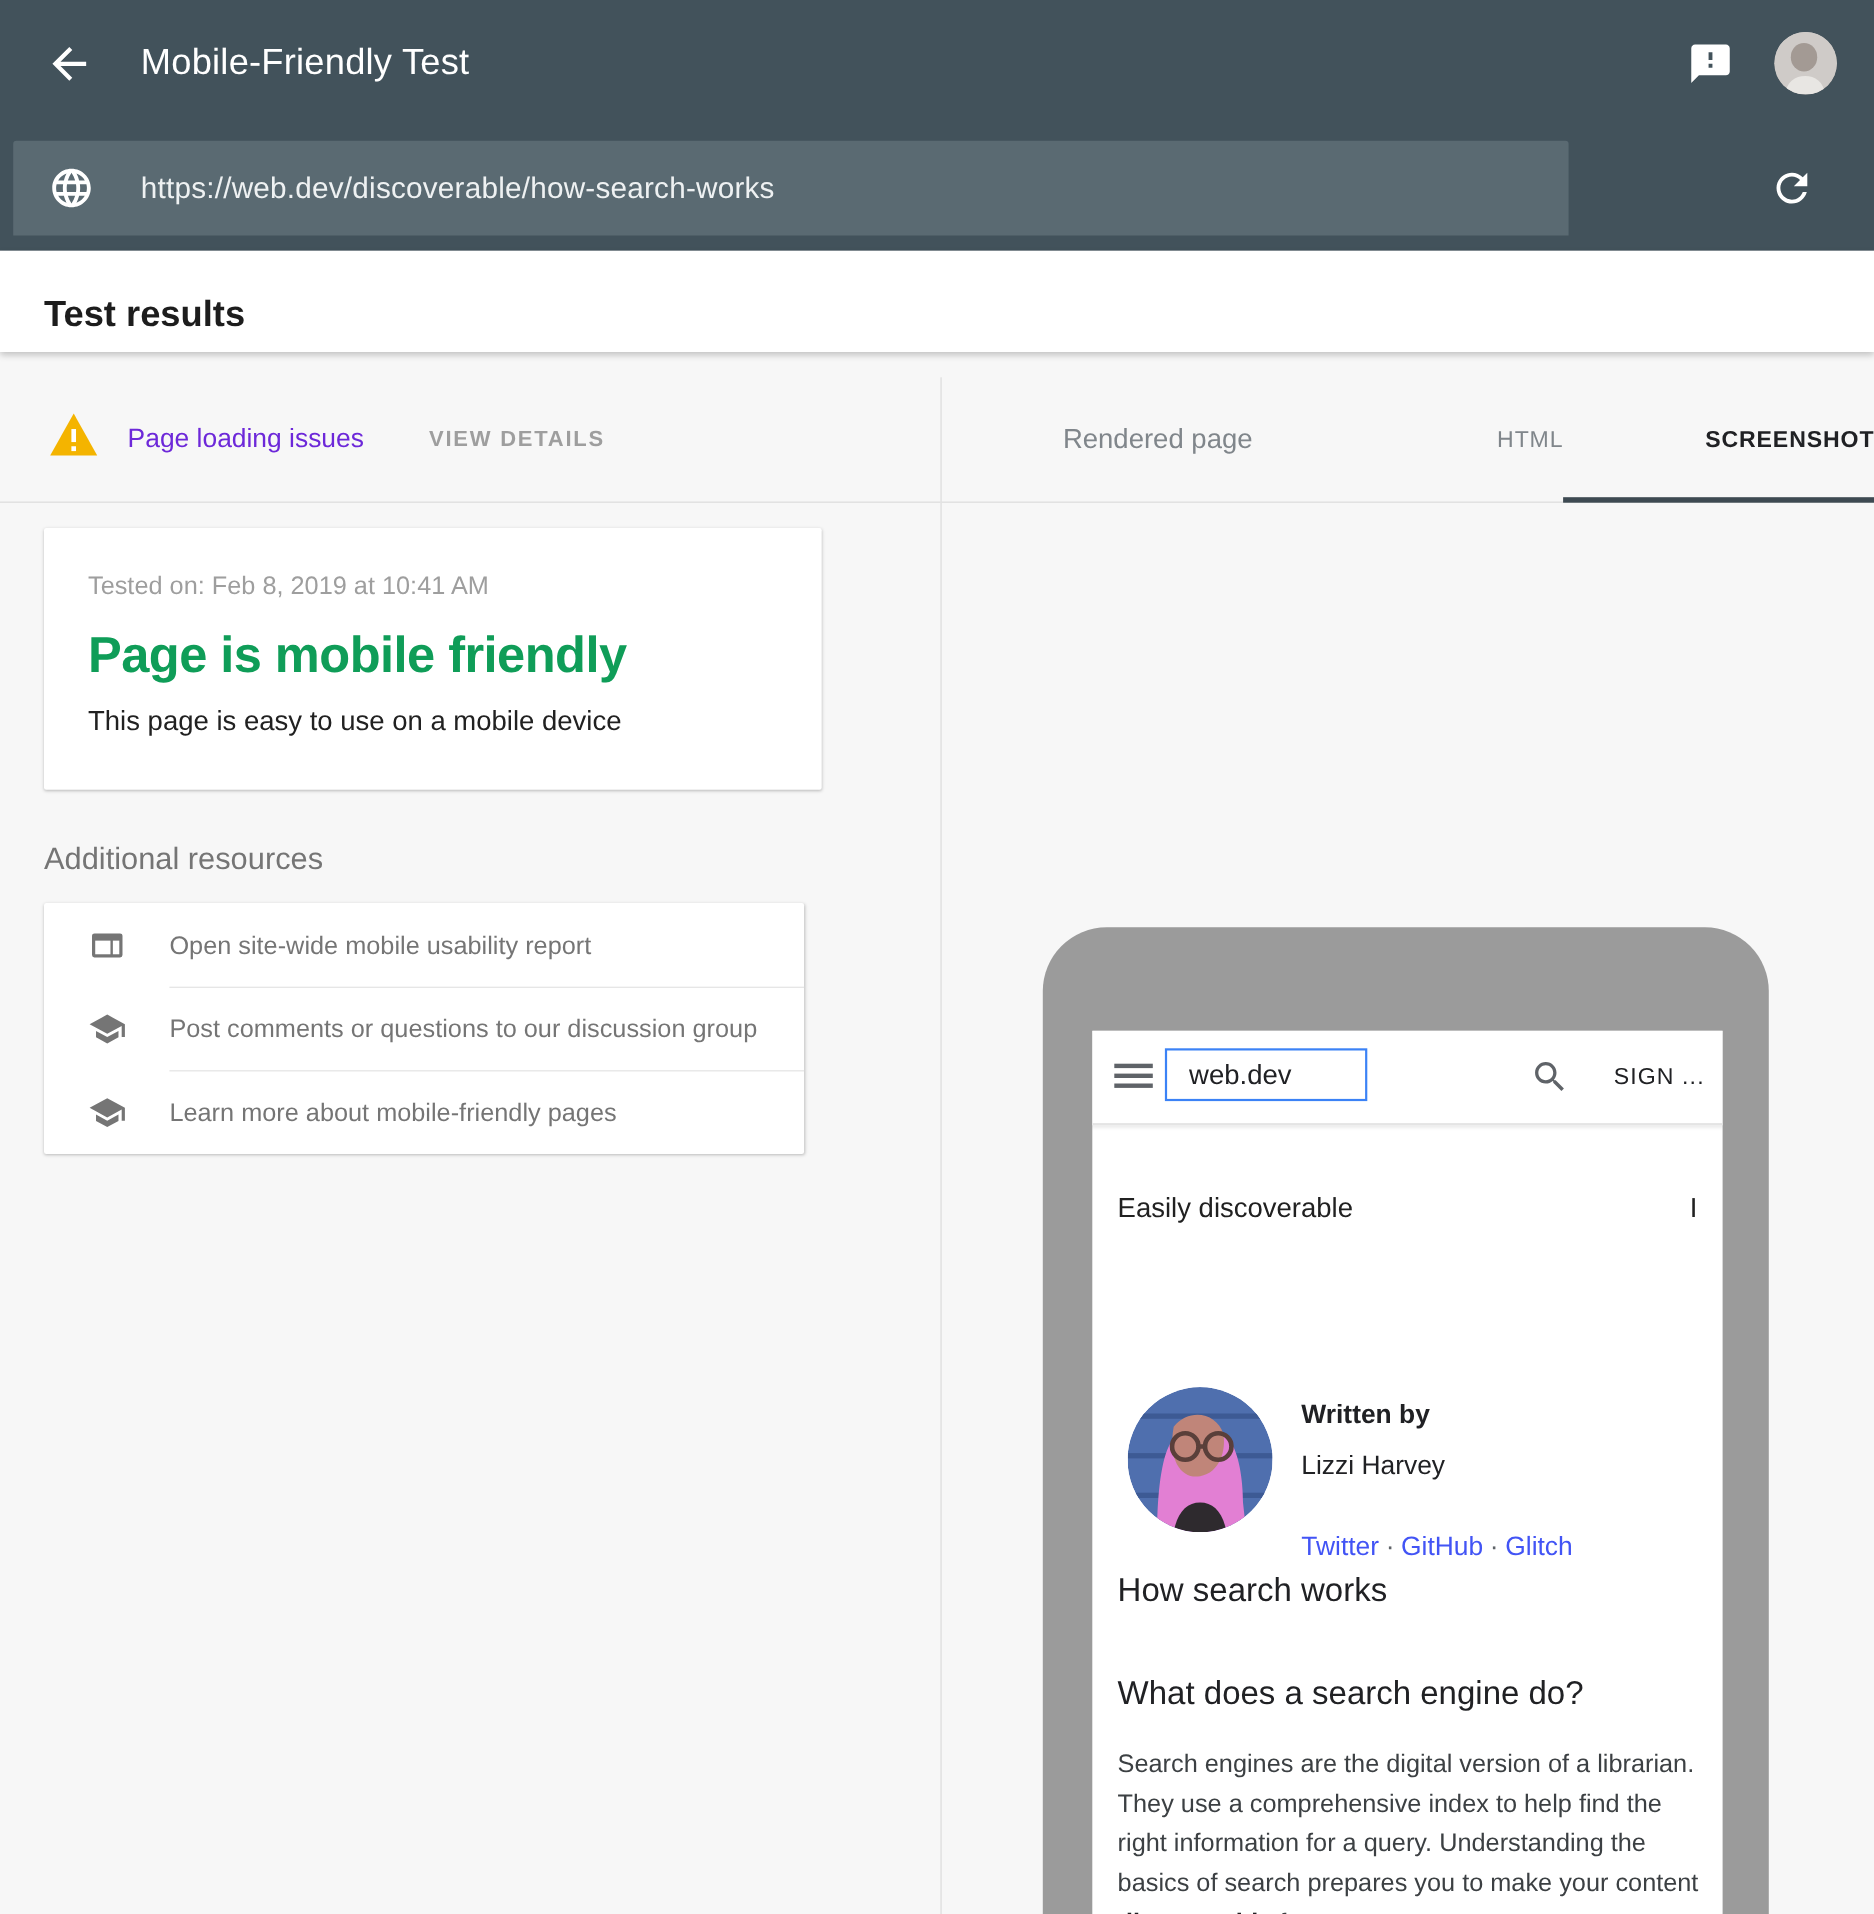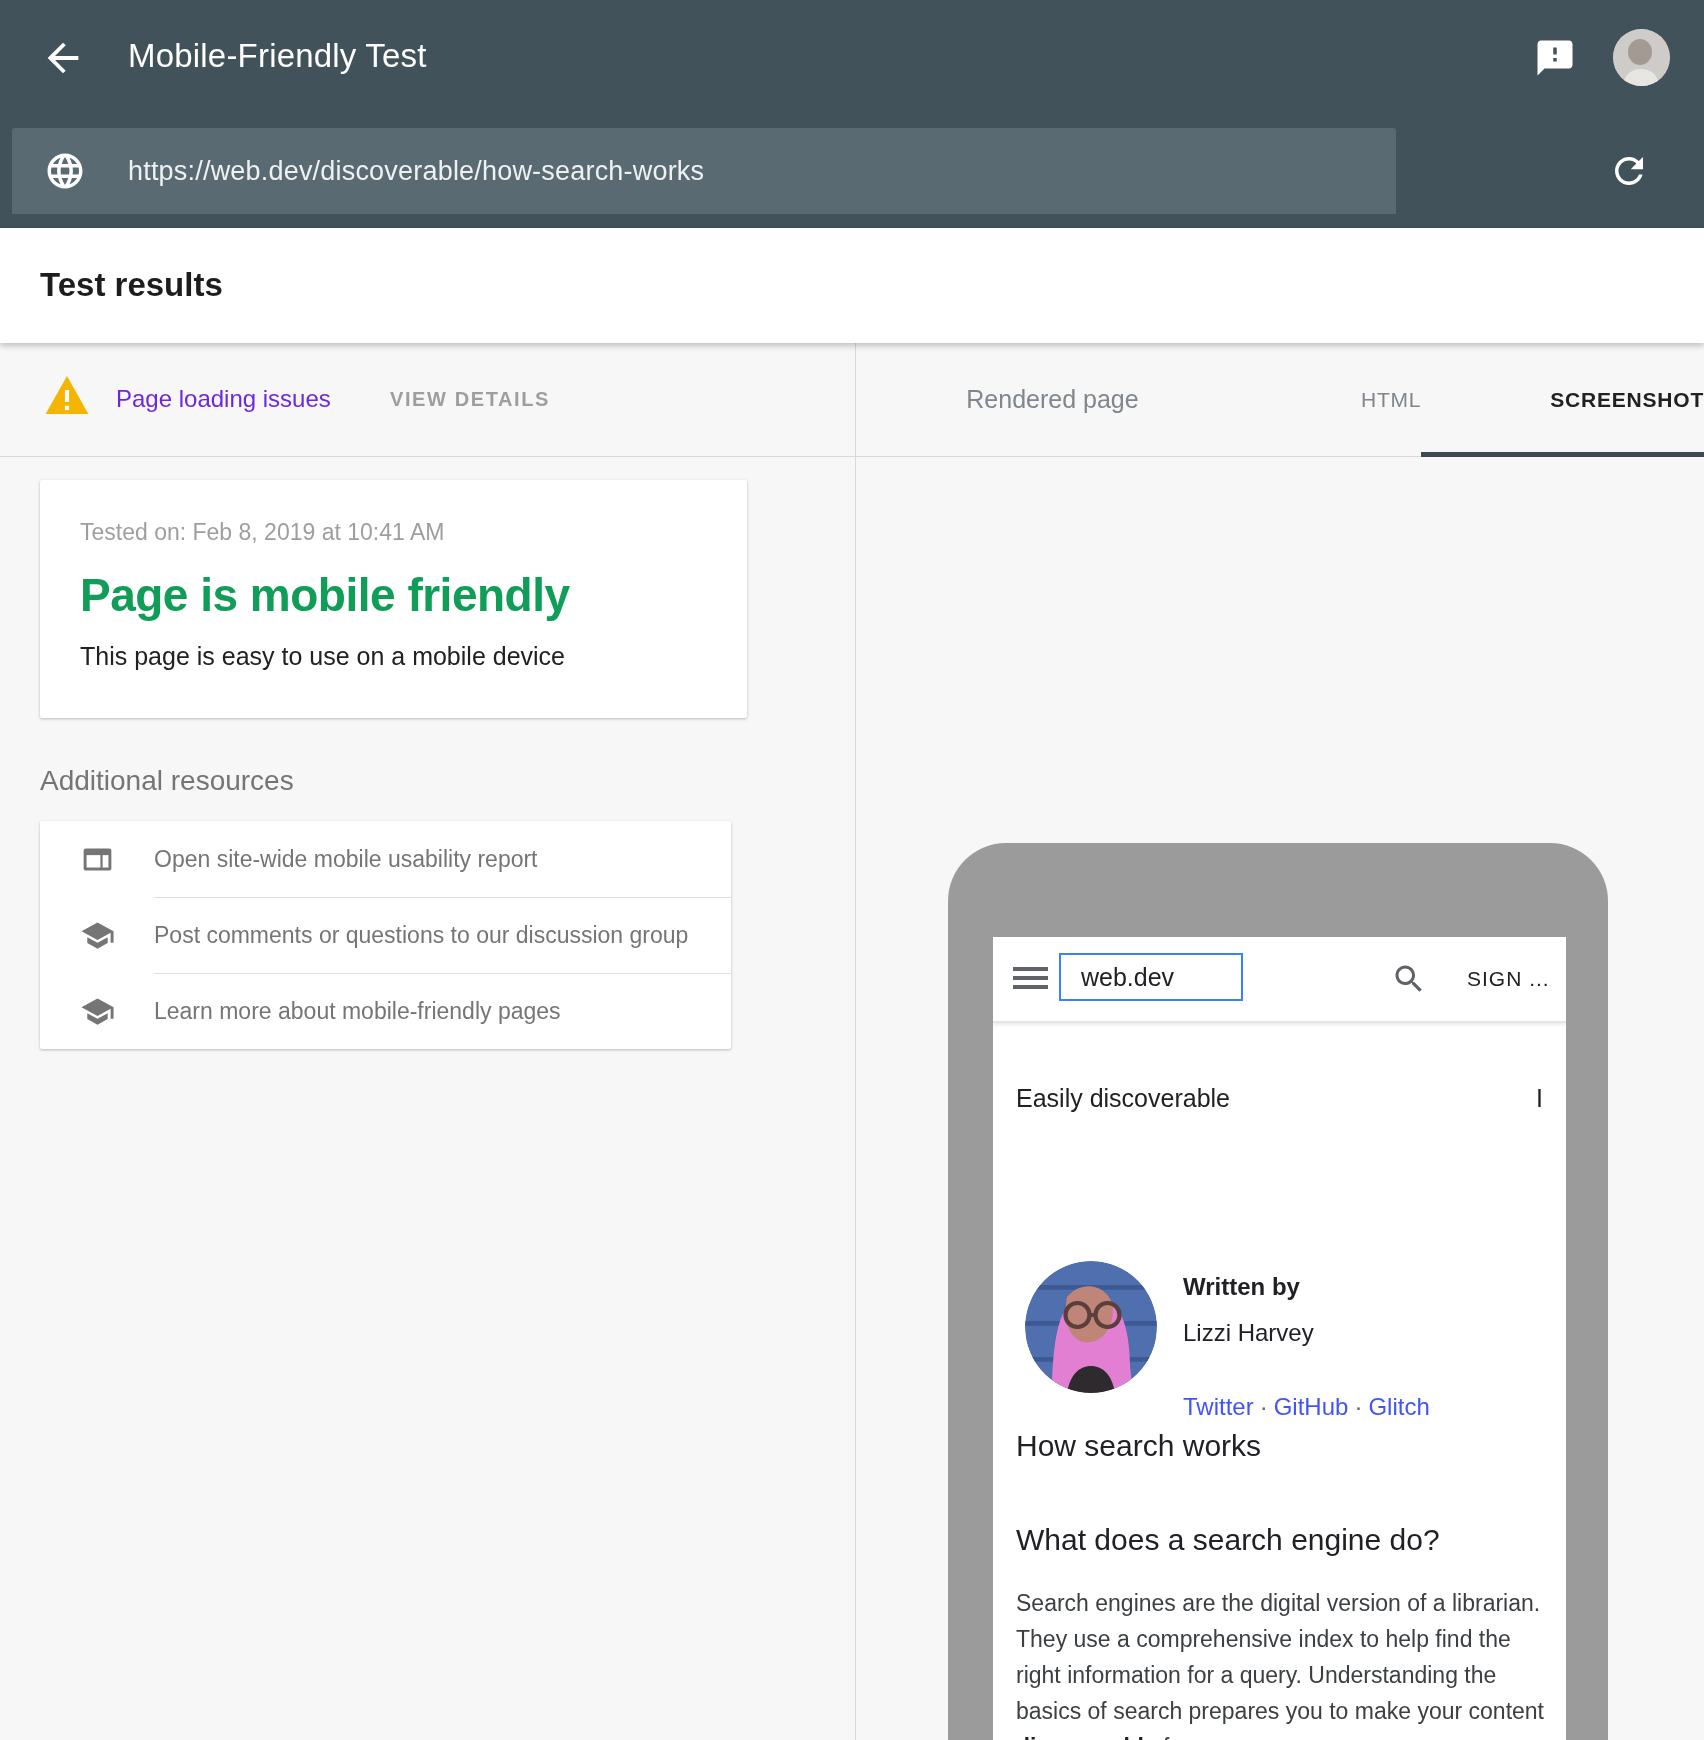--- a/index.html
+++ b/index.html
@@ -10,27 +10,27 @@
   .appbar{position:absolute;left:0;top:0;width:1704px;height:228px;background:#42525b;}
   .appbar-row{position:absolute;left:0;top:0;width:1704px;height:147px;}
   .back-btn{position:absolute;left:40px;top:35px;width:46px;height:46px;cursor:pointer;}
   .app-title{position:absolute;left:128px;top:37px;font-size:33px;color:#ffffff;font-weight:400;letter-spacing:.2px;}
   .feedback-btn{position:absolute;left:1534px;top:37px;width:42px;height:42px;cursor:pointer;}
   .avatar{position:absolute;left:1613px;top:29px;width:57px;height:57px;border-radius:50%;overflow:hidden;
           background:radial-gradient(circle at 42% 38%, #e9e7e4 0%, #cfcbc8 45%, #a9a4a0 78%, #8d8884 100%);}
   .avatar svg{display:block;}
 
   
-  .urlbar{position:absolute;left:12px;top:128px;width:1384px;height:86px;background:#5a6a72;border-radius:3px 3px 0 0;}
+  .urlbar{position:absolute;left:12px;top:128px;width:1384px;height:86px;background:#5a6a72;border-radius:3px 3px 0 0;padding-left:30px;}
   .globe{position:absolute;left:32px;top:22px;width:42px;height:42px;}
   .url-text{position:absolute;left:116px;top:28px;font-size:27px;color:#eef1f2;letter-spacing:.2px;}
   .refresh-btn{position:absolute;left:1596px;top:22px;width:42px;height:42px;cursor:pointer;}
 
   
-  .results-band{position:absolute;left:0;top:228px;width:1704px;height:115px;background:#ffffff;
+  .results-band{position:absolute;left:0;top:228px;width:1704px;height:92px;background:#ffffff;
                 box-shadow:0 3px 6px rgba(0,0,0,.22);z-index:5;}
   .results-title{position:absolute;left:40px;top:38px;font-size:33px;font-weight:700;color:#1d1d1d;}
 
   
   .content{position:absolute;left:0;top:343px;width:1704px;height:1397px;background:#f7f7f7;}
   .vdivider{position:absolute;left:855px;top:0;width:1px;height:1397px;background:#d9d9d9;}
 
   
   .left-toolbar{position:absolute;left:0;top:0;width:855px;height:113px;border-bottom:1px solid #d9d9d9;}
   .warn-icon{position:absolute;left:44px;top:31px;width:46px;height:42px;}

